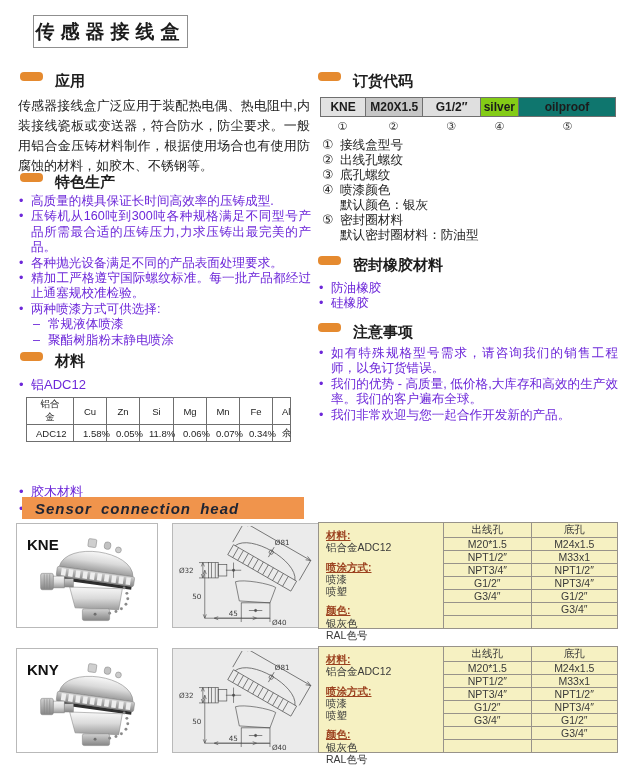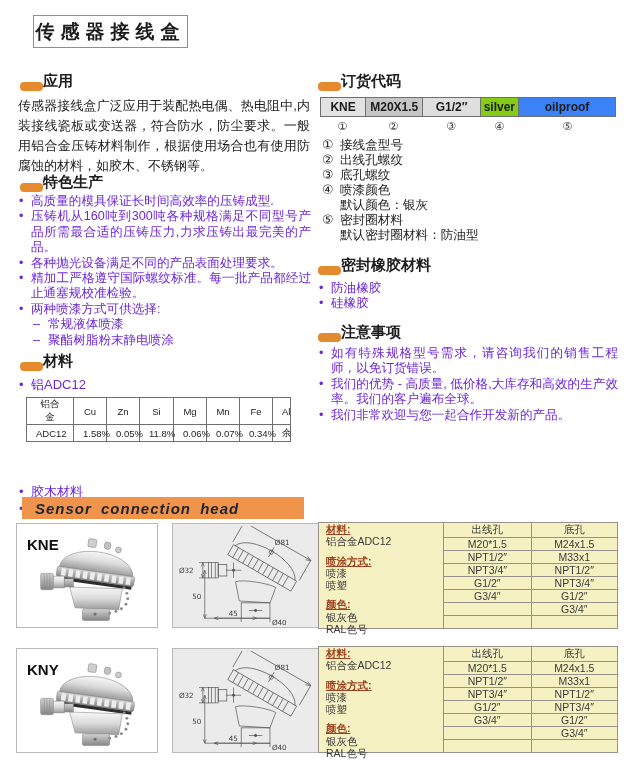--- a/index.html
+++ b/index.html
@@ -8,21 +8,21 @@
         font-family:"Liberation Sans","DejaVu Sans",sans-serif;color:#222;}
   .abs{position:absolute;}
 
   
   .title-box{border:1px solid #8f8f8f;background:#fff;display:flex;align-items:center;justify-content:center;}
   .title-box span{font-size:19px;font-weight:bold;letter-spacing:6px;font-family:"DejaVu Serif","Liberation Serif",serif;color:#1c1c1c;}
   .ip-badge{background:#F0903E;border-radius:50%;display:flex;align-items:center;justify-content:center;
             font-size:15px;font-weight:bold;color:#2b2b2b;}
 
   
-  .sec-head{display:flex;align-items:flex-end;font-size:15px;font-weight:bold;color:#1d1d1d;}
+  .sec-head{display:flex;align-items:flex-start;gap:12px;font-size:15px;font-weight:bold;color:#1d1d1d;}
   .sec-head .bullet{width:23px;height:9px;background:#E58A2F;border-radius:4px;flex:0 0 auto;}
 
   
   .para{font-size:13px;line-height:20px;text-align:justify;color:#1d1d1d;}
   ul.dotlist{list-style:none;margin:0;padding:0;}
   .dotlist li{position:relative;padding-left:13px;font-size:12.6px;line-height:15.4px;color:#6d28d9;text-align:justify;}
   .dotlist li::before{content:"\2022";position:absolute;left:1px;top:0;}
   .dotlist li.sub{padding-left:30px;}
   .dotlist li.sub::before{content:"\2013";left:15px;}
 
@@ -47,21 +47,21 @@
   .banner{background:#F0944C;display:flex;align-items:center;padding-left:13px;}
   .banner span{font-size:15px;font-weight:bold;font-style:italic;letter-spacing:1px;word-spacing:4px;color:#1e2433;}
 
   
   .photo-box{background:#fff;border:1px solid #b9b9b9;}
   .model-label{position:absolute;left:10px;top:12px;font-size:15px;font-weight:bold;color:#111;}
   .draw-box{background:#EBEBEB;border:1px solid #b9b9b9;display:flex;align-items:center;justify-content:center;}
 
   
   .spec-table{background:#F6F1C2;border:1px solid #98938a;display:flex;font-size:10.5px;color:#3a3a3a;}
-  .spec-left{width:42%;border-right:1px solid #98938a;padding:0 7px;line-height:12.3px;}
+  .spec-left{width:42%;border-right:1px solid #98938a;padding:6px 7px;line-height:12.3px;}
   .spec-left .lbl{color:#9C4220;font-weight:bold;text-decoration:underline;}
   .spec-left .gap{height:7px;}
   .spec-col{width:29%;display:flex;flex-direction:column;}
   .spec-col + .spec-col{border-left:1px solid #98938a;}
   .spec-col .cell{flex:1;display:flex;align-items:center;justify-content:center;border-bottom:1px solid #98938a;}
   .spec-col .cell:last-child{border-bottom:none;}
 
   svg text{font-family:"DejaVu Sans",sans-serif;}
 </style>
 </head>
@@ -244,21 +244,21 @@
 
   <div class="abs sec-head" style="left:318px;top:72px;">
     <span class="bullet"></span>
     <span>订货代码</span>
   </div>
   <div class="abs code-strip" style="left:320px;top:97px;width:296px;">
     <div class="cell w1" style="background:#E2E2E2;">KNE</div>
     <div class="cell w2" style="background:#C6C6C6;">M20X1.5</div>
     <div class="cell w3" style="background:#DFDFDF;">G1/2″</div>
     <div class="cell w4" style="background:#84cc16;">silver</div>
-    <div class="cell w5" style="background:#3b82f6;">oilproof</div>
+    <div class="cell w5" style="background:#0f766e;">oilproof</div>
   </div>
   <div class="abs code-nums" style="left:320px;top:119px;width:296px;">
     <div class="cell w1">①</div>
     <div class="cell w2">②</div>
     <div class="cell w3">③</div>
     <div class="cell w4">④</div>
     <div class="cell w5">⑤</div>
   </div>
   <div class="abs order-list" style="left:322px;top:138px;width:296px;">
     <div class="row">

